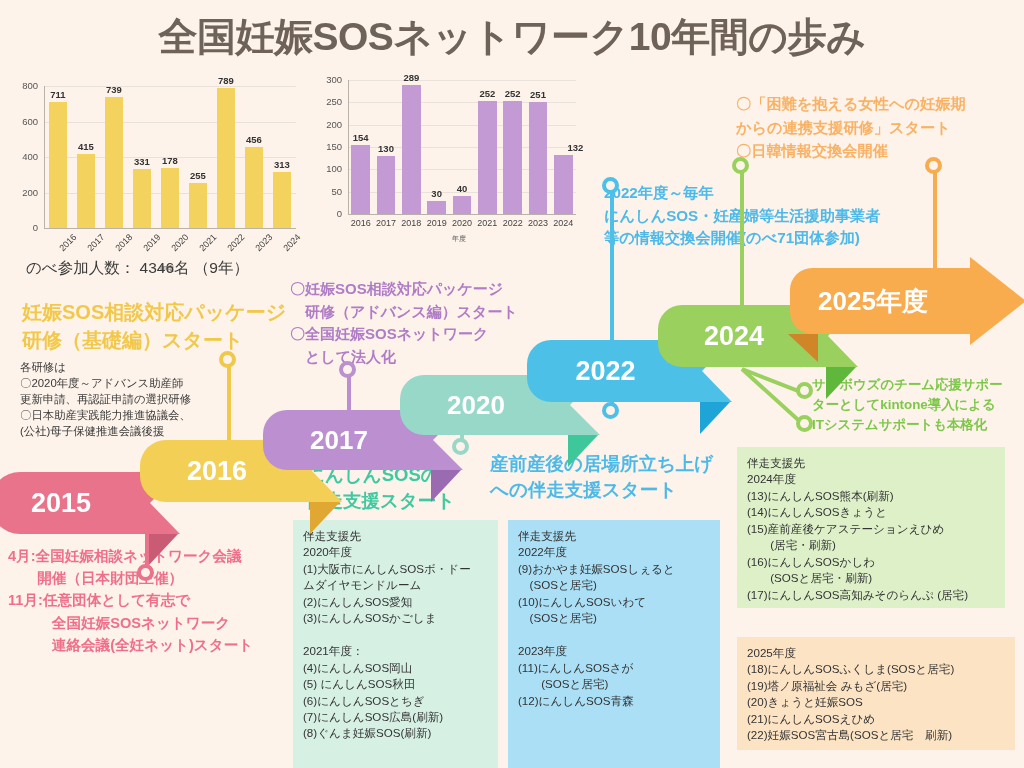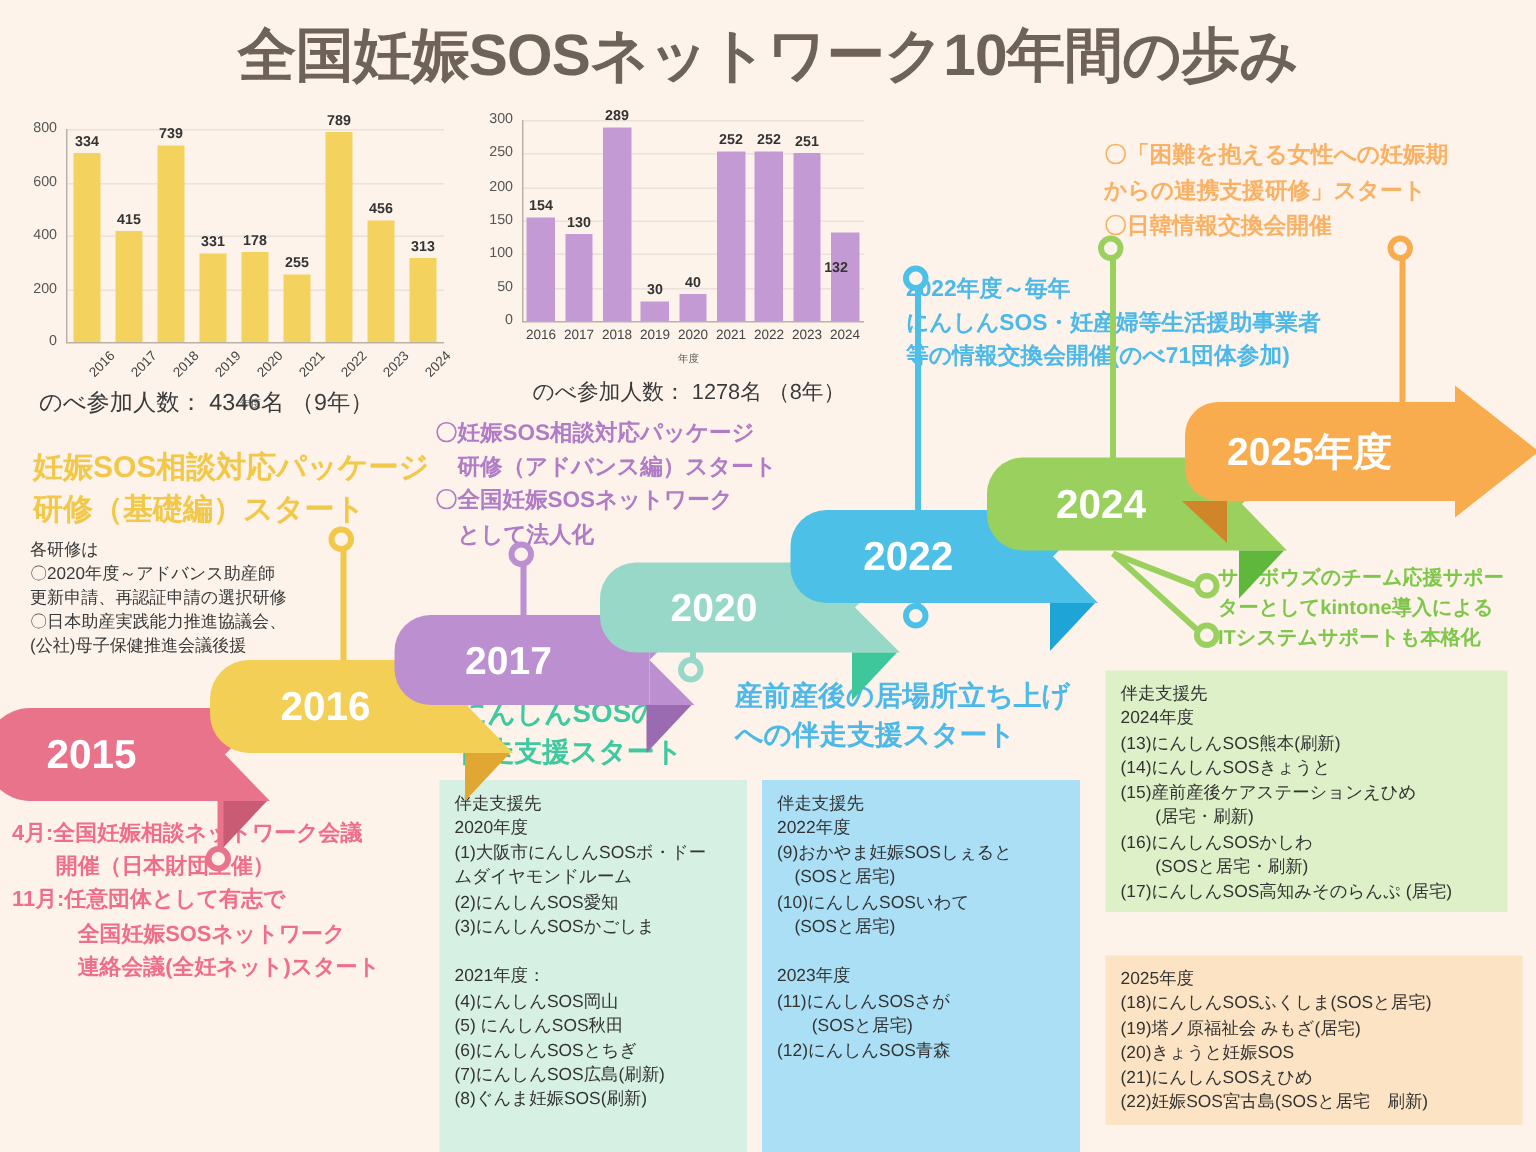--- a/index.html
+++ b/index.html
@@ -65,21 +65,21 @@
       <div class="gridline" style="left: 34px; top: 120.5px; width: 252px;"></div>
       <div class="axis-lbl" style="left: 0px; width: 28px; top: 114.5px;">200</div>
       <div class="gridline" style="left: 34px; top: 85px; width: 252px;"></div>
       <div class="axis-lbl" style="left: 0px; width: 28px; top: 79px;">400</div>
       <div class="gridline" style="left: 34px; top: 49.5px; width: 252px;"></div>
       <div class="axis-lbl" style="left: 0px; width: 28px; top: 43.5px;">600</div>
       <div class="gridline" style="left: 34px; top: 14px; width: 252px;"></div>
       <div class="axis-lbl" style="left: 0px; width: 28px; top: 8px;">800</div>
       <div class="axis-line" style="left: 34px; top: 14px; width: 1px; height: 142px;"></div>
       <div class="bar" style="left: 38.76px; width: 18.48px; height: 126.203px; bottom: 44px; background: rgb(243, 211, 94);"></div>
-      <div class="bar-val" style="left: 30.76px; width: 34.48px; top: 16.7975px;">334</div>
+      <div class="bar-val" style="left: 30.76px; width: 34.48px; top: 16.7975px;">711</div>
       <div class="xtick rot" style="left: 18.76px; width: 42.48px; top: 160px;">2016</div>
       <div class="bar" style="left: 66.76px; width: 18.48px; height: 73.6625px; bottom: 44px; background: rgb(243, 211, 94);"></div>
       <div class="bar-val" style="left: 58.76px; width: 34.48px; top: 69.3375px;">415</div>
       <div class="xtick rot" style="left: 46.76px; width: 42.48px; top: 160px;">2017</div>
       <div class="bar" style="left: 94.76px; width: 18.48px; height: 131.172px; bottom: 44px; background: rgb(243, 211, 94);"></div>
       <div class="bar-val" style="left: 86.76px; width: 34.48px; top: 11.8275px;">739</div>
       <div class="xtick rot" style="left: 74.76px; width: 42.48px; top: 160px;">2018</div>
       <div class="bar" style="left: 122.76px; width: 18.48px; height: 58.7525px; bottom: 44px; background: rgb(243, 211, 94);"></div>
       <div class="bar-val" style="left: 114.76px; width: 34.48px; top: 84.2475px;">331</div>
       <div class="xtick rot" style="left: 102.76px; width: 42.48px; top: 160px;">2019</div>
@@ -136,25 +136,24 @@
       <div class="bar" style="left: 159.96px; width: 18.7467px; height: 112.56px; bottom: 30px; background: rgb(196, 154, 212);"></div>
       <div class="bar-val" style="left: 151.96px; width: 34.7467px; top: 22.44px;">252</div>
       <div class="xtick" style="left: 153.96px; width: 30.7467px; text-align: center; top: 152px;">2021</div>
       <div class="bar" style="left: 185.293px; width: 18.7467px; height: 112.56px; bottom: 30px; background: rgb(196, 154, 212);"></div>
       <div class="bar-val" style="left: 177.293px; width: 34.7467px; top: 22.44px;">252</div>
       <div class="xtick" style="left: 179.293px; width: 30.7467px; text-align: center; top: 152px;">2022</div>
       <div class="bar" style="left: 210.627px; width: 18.7467px; height: 112.113px; bottom: 30px; background: rgb(196, 154, 212);"></div>
       <div class="bar-val" style="left: 202.627px; width: 34.7467px; top: 22.8867px; text-align: center;">251</div>
       <div class="xtick" style="left: 204.627px; width: 30.7467px; text-align: center; top: 152px;">2023</div>
       <div class="bar" style="left: 235.96px; width: 18.7467px; height: 58.96px; bottom: 30px; background: rgb(196, 154, 212);"></div>
-      <div class="bar-val" style="left: 222px; width: 34.7467px; top: 76.04px; margin-top: 31px;">132</div>
+      <div class="bar-val" style="left: 240px; width: 34.7467px; top: 76.04px;">132</div>
       <div class="xtick" style="left: 229.96px; width: 30.7467px; text-align: center; top: 152px;">2024</div>
       <div class="nendo" style="left: 134px; top: 168px;">年度</div>
     </div>
-  <div class="chart-cap" id="chart2-cap" style="left:355px;top:252px;font-size:14.5px;">のべ参加人数： 1278名 （8年）</div>
 
   <div class="tblock bold" style="left:22px;top:298px;width:280px;font-size:20px;line-height:1.42;color:#f2c84b;">妊娠SOS相談対応パッケージ
 研修（基礎編）スタート</div>
 
   <div class="tblock" style="left:20px;top:360px;width:260px;font-size:11.4px;line-height:1.40;color:#3a3a3a;">各研修は
 〇2020年度～アドバンス助産師
 更新申請、再認証申請の選択研修
 〇日本助産実践能力推進協議会、
 (公社)母子保健推進会議後援</div>
 

